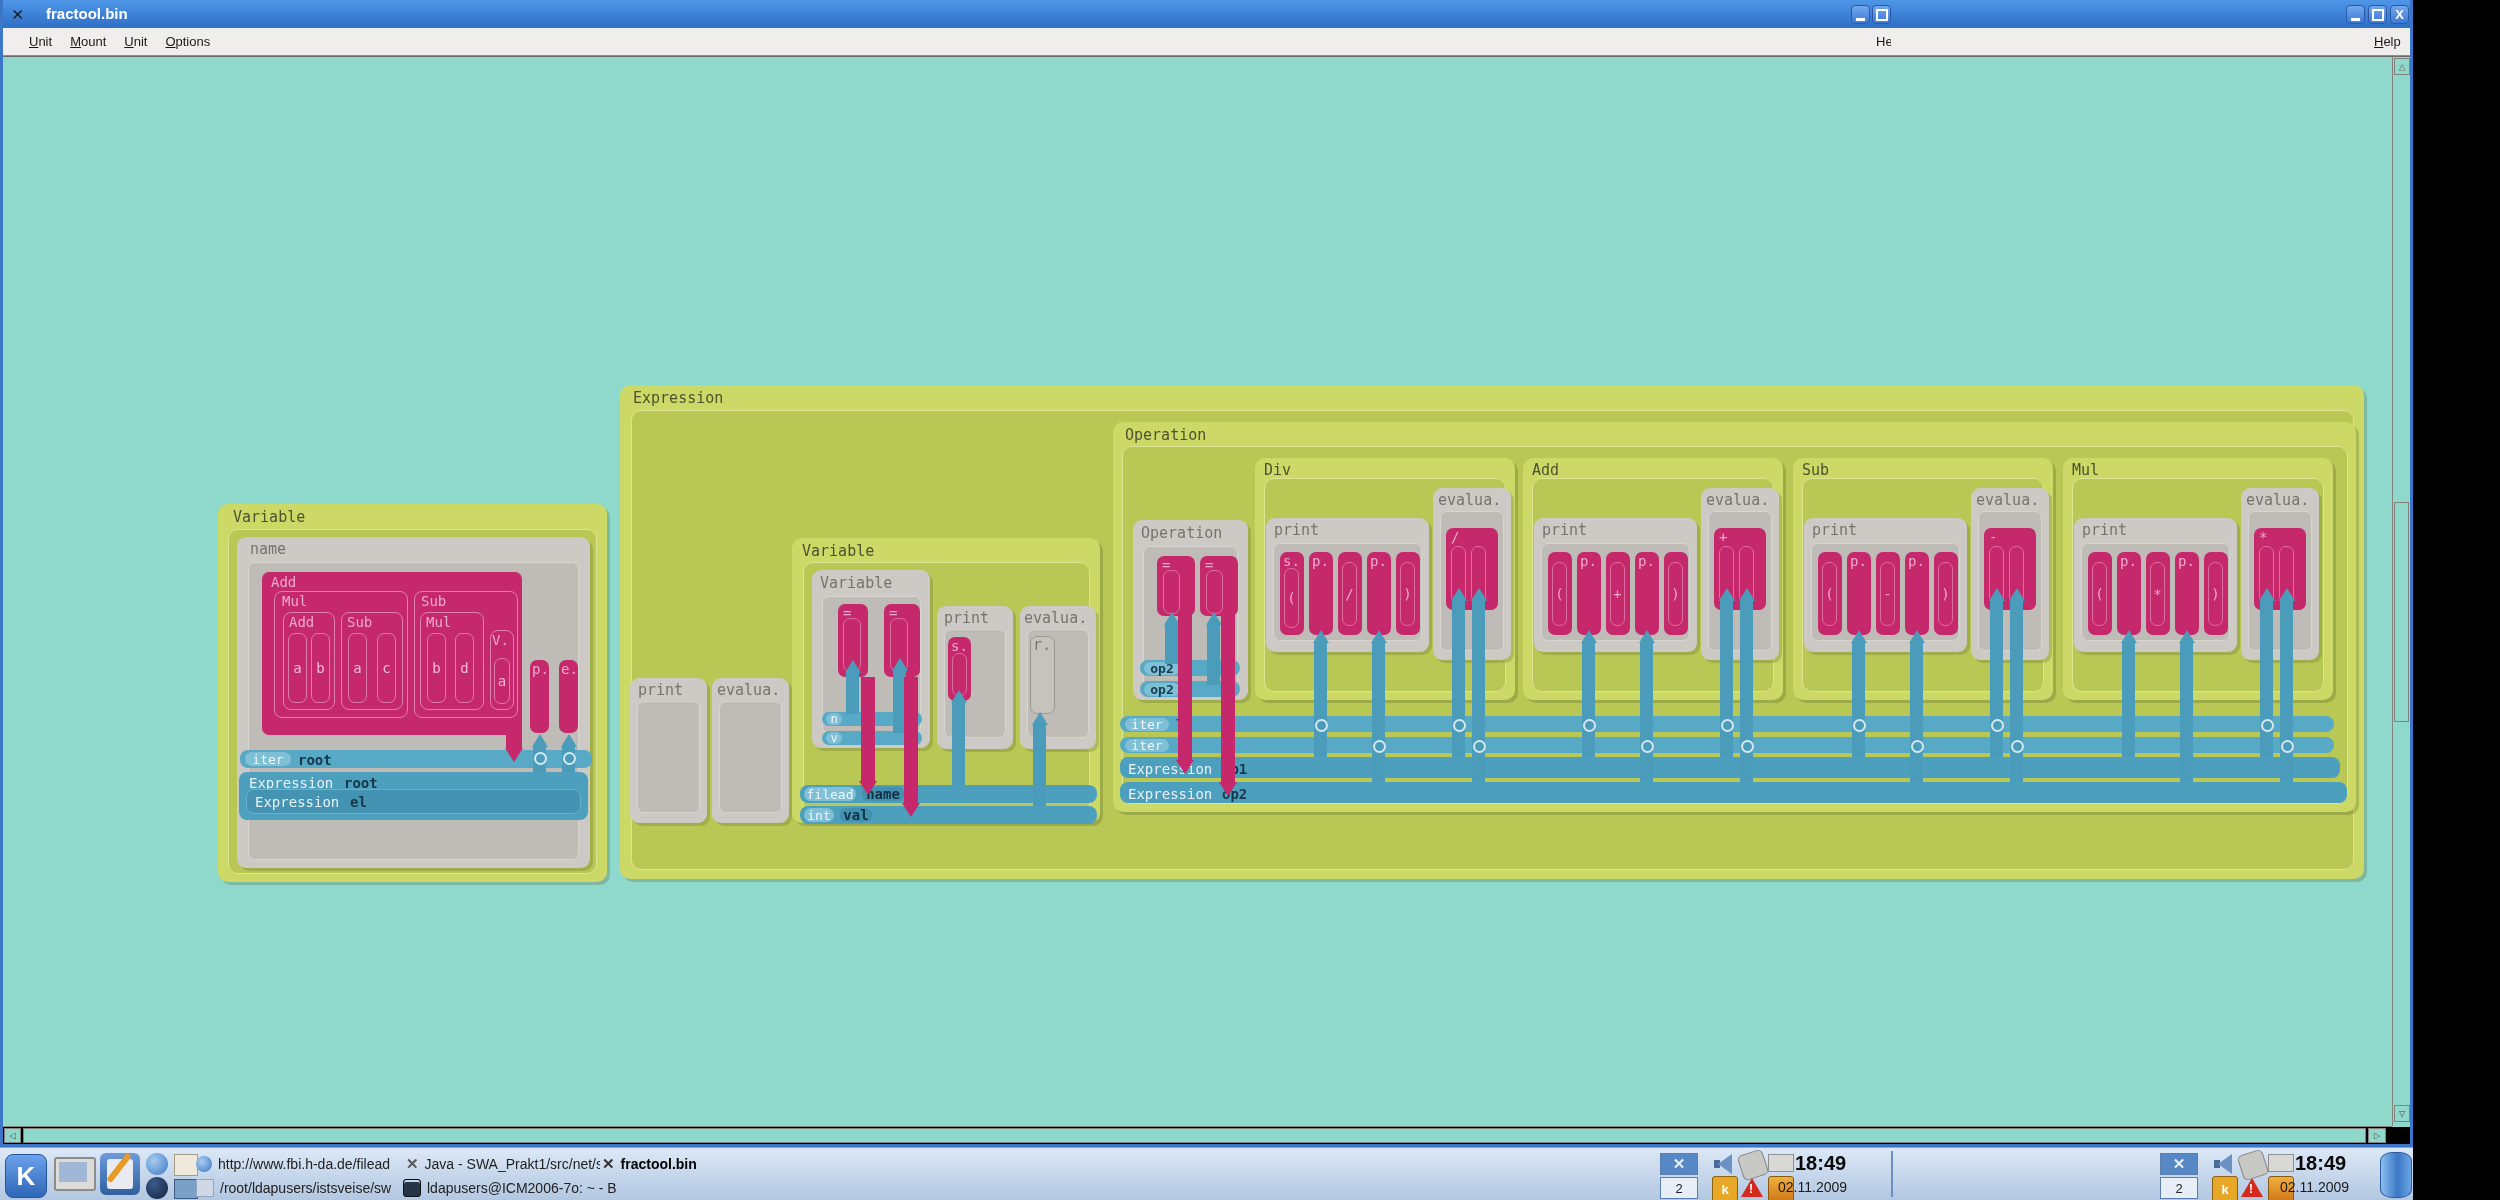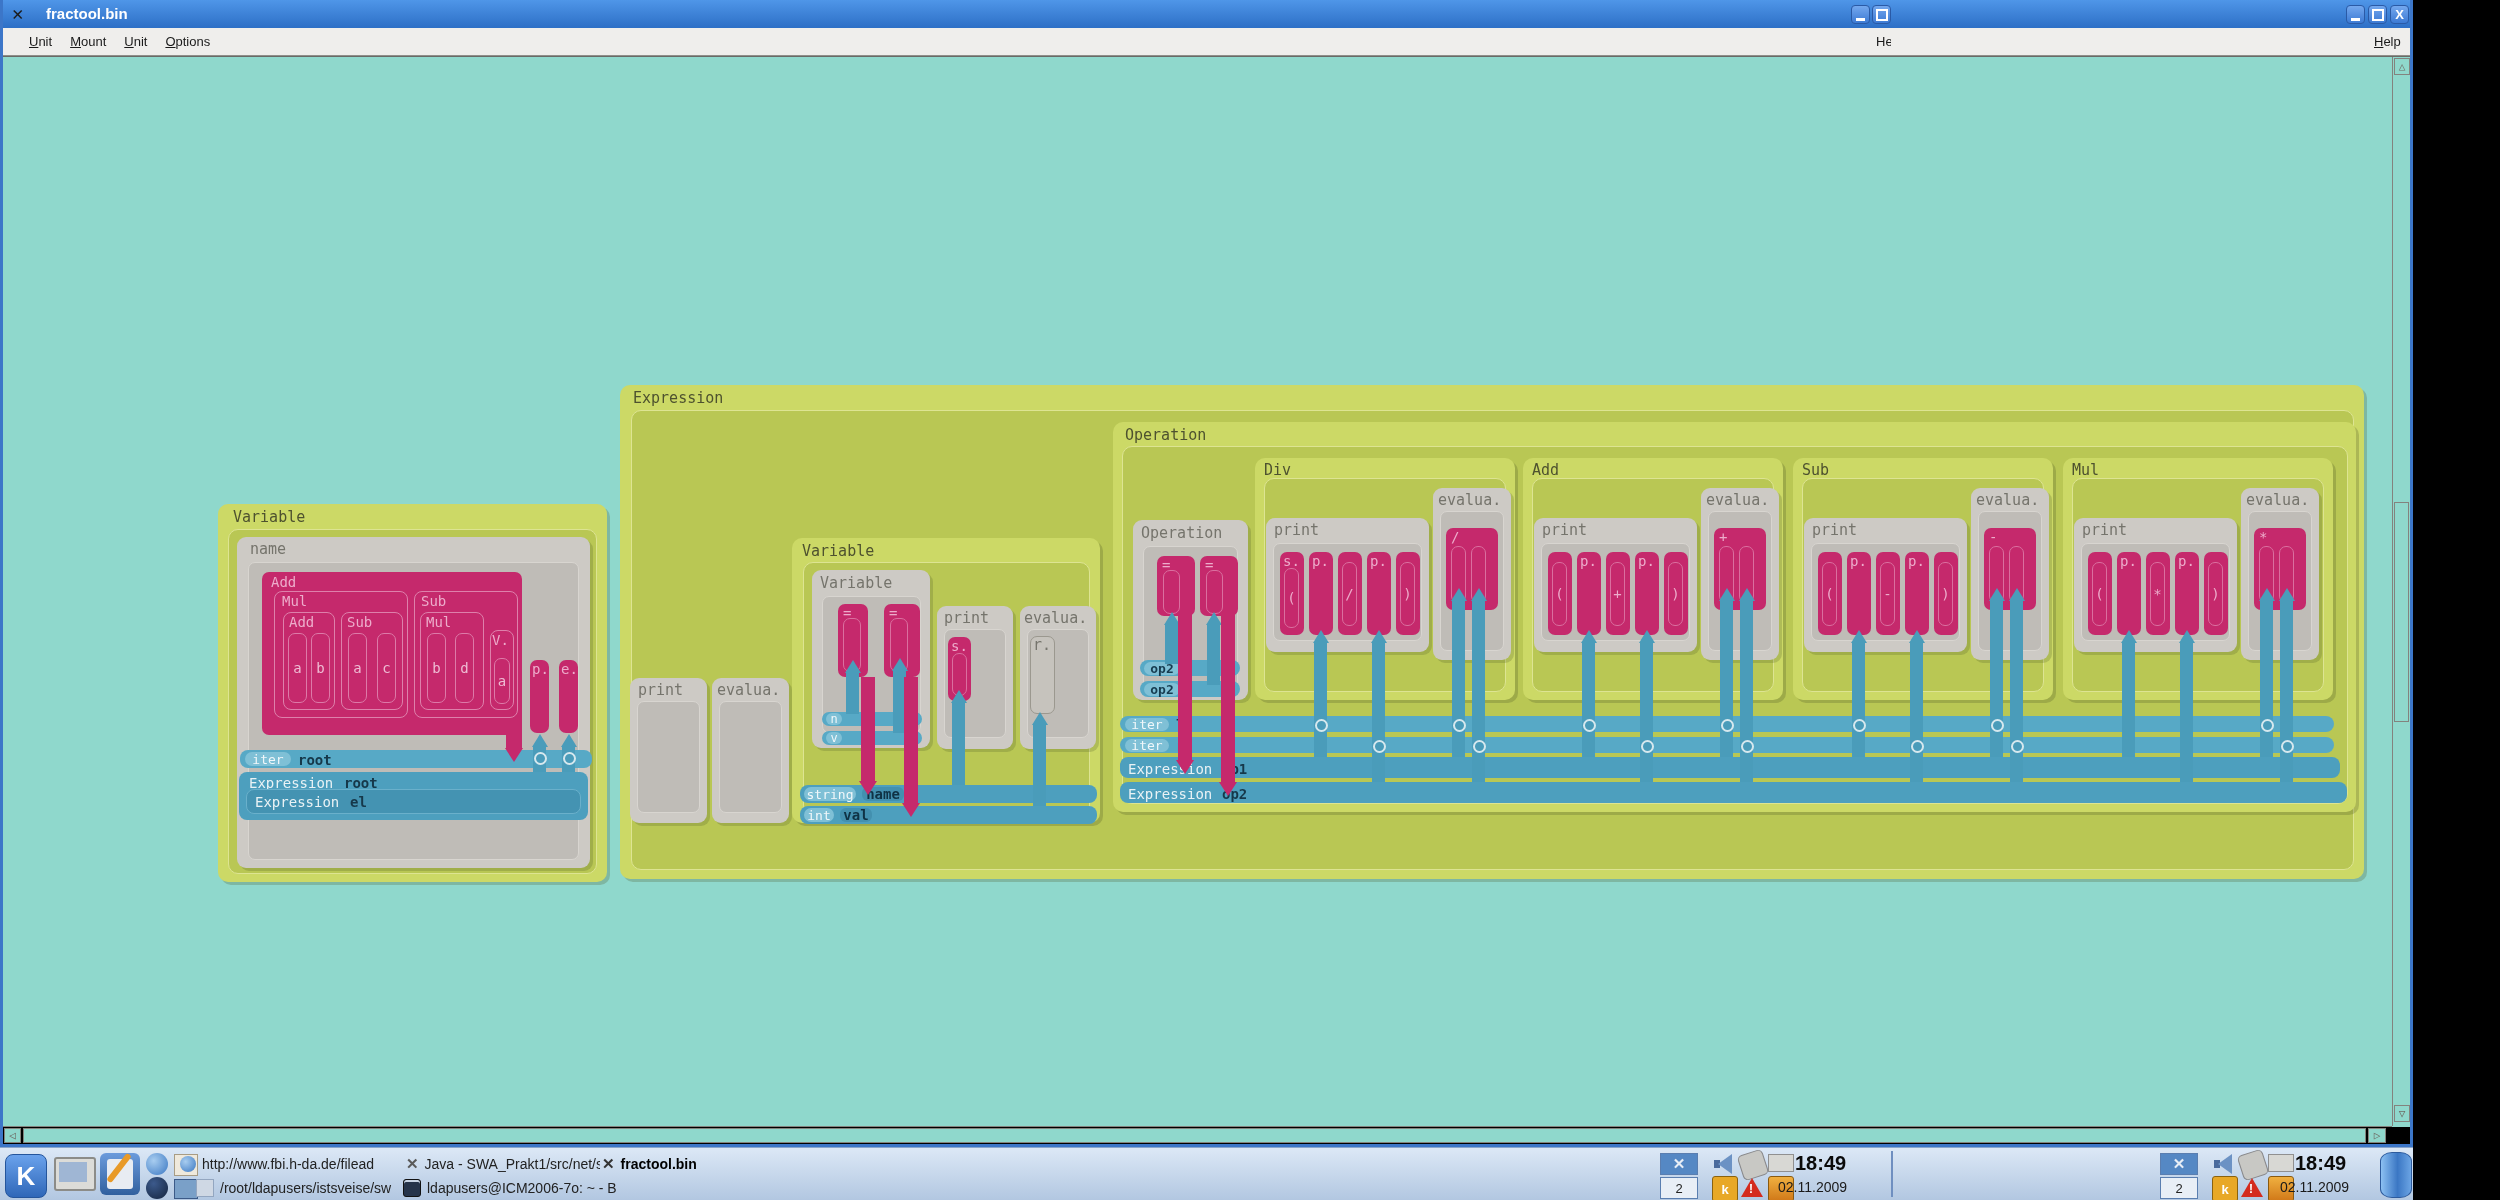--- a/index.html
+++ b/index.html
@@ -211,21 +211,21 @@
 <div class="grayblk" style="left:1030px;top:636px;width:25px;height:78px"></div>
 <span class="lbl grlab" style="left:1033px;top:638px">r.</span>
 
 <div class="row" style="left:822px;top:712px;width:100px;height:14px">
   <div class="chip" style="left:4px;top:1px;width:16px;height:12px;font-size:12px">n</div>
 </div>
 <div class="row" style="left:822px;top:731px;width:100px;height:14px">
   <div class="chip" style="left:4px;top:1px;width:16px;height:12px;font-size:12px">v</div>
 </div>
 <div class="rowd" style="left:800px;top:785px;width:297px;height:18px">
-  <div class="chip" style="left:4px;top:2px;width:52px;height:14px">string</div>
+  <div class="chip" style="left:4px;top:2px;width:52px;height:14px">filead</div>
   <div class="chipdark" style="left:62px;top:2px;width:42px;height:14px">name</div>
 </div>
 <div class="rowd" style="left:800px;top:806px;width:297px;height:18px">
   <div class="chip" style="left:4px;top:2px;width:30px;height:14px">int</div>
   <div class="chipdark" style="left:40px;top:2px;width:32px;height:14px">val</div>
 </div>
 
 <div class="tipu" style="left:845px;top:660px"></div>
 <div class="vb" style="left:846px;top:672px;width:13px;height:42px"></div>
 <div class="tipu" style="left:892px;top:658px"></div>
@@ -441,21 +441,21 @@
   </div>
   <div class="abs" style="left:100px;top:5px;width:40px;height:42px;background:linear-gradient(#6b9bdc,#31609e);border-radius:6px">
     <div class="abs" style="left:7px;top:6px;width:26px;height:30px;background:#e8ecf2;border-radius:3px"></div>
     <div class="abs" style="left:16px;top:-2px;width:6px;height:34px;background:#e89a28;transform:rotate(38deg);border-radius:3px"></div>
   </div>
   <div class="abs ticon globe" style="left:146px;top:5px;width:22px;height:22px"></div>
   <div class="abs" style="left:174px;top:6px;width:22px;height:20px;background:#efe9dc;border:1px solid #a89c84"></div>
   <div class="abs" style="left:146px;top:29px;width:22px;height:22px;border-radius:50%;background:radial-gradient(circle at 35% 30%,#3c5a8c,#14243e)"></div>
   <div class="abs" style="left:174px;top:31px;width:22px;height:18px;background:#7aa0c8;border:1px solid #3c5a88"></div>
 
-  <div class="task" style="left:180px;top:5px;width:208px">
+  <div class="task" style="left:196px;top:5px;width:208px">
     <span class="ticon globe"></span>
     <span>http://www.fbi.h-da.de/filead</span>
   </div>
   <div class="task" style="left:406px;top:5px;width:194px">
     <span class="ticon xglyph">✕</span>
     <span>Java - SWA_Prakt1/src/net/sv</span>
   </div>
   <div class="task active" style="left:602px;top:5px;width:170px">
     <span class="ticon xglyph" style="color:#333">✕</span>
     <span>fractool.bin</span>

